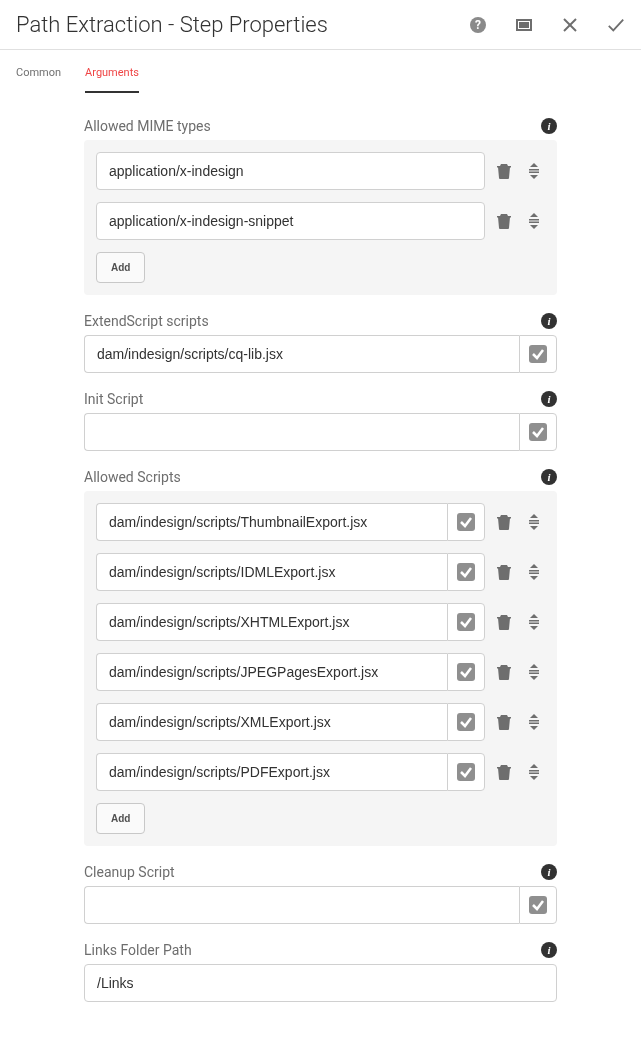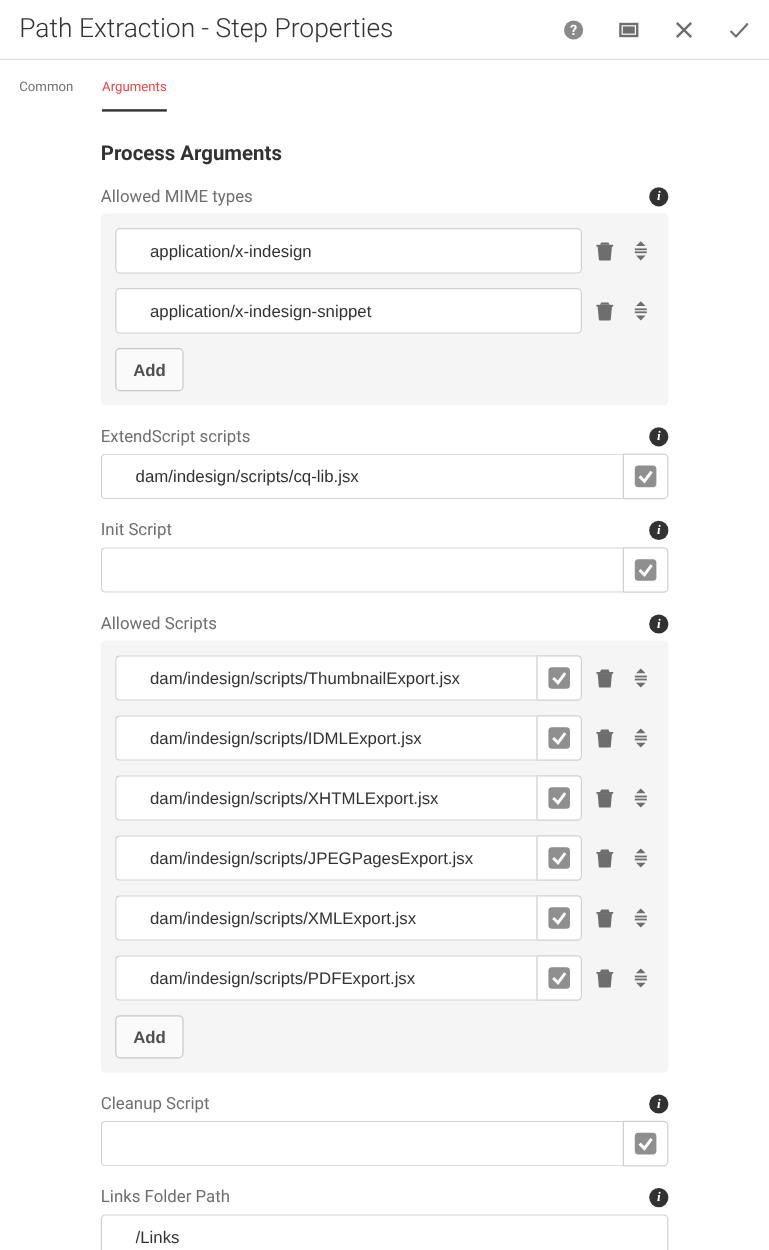--- a/index.html
+++ b/index.html
@@ -102,21 +102,21 @@
       gap: 8px;
       margin-bottom: 12px;
     }
     .multifield-item.with-check .text-input {
       flex: 1;
     }
     .text-input {
       flex: 1;
       border: 1px solid #d0d0d0;
       border-radius: 4px;
-      padding: 10px 28px;
+      padding: 10px 12px;
       font-size: 14px;
       color: #323232;
       background: #fff;
       outline: none;
       height: 38px;
     }
     .check-box {
       width: 38px;
       height: 38px;
       border: 1px solid #d0d0d0;
@@ -148,21 +148,21 @@
       align-items: center;
       justify-content: center;
       cursor: pointer;
       color: #6e6e6e;
     }
     .add-btn {
       border: 1px solid #c8c8c8;
       background: #fafafa;
       border-radius: 4px;
       padding: 9px 14px;
-      font-size: 14px;
+      font-size: 10px;
       color: #505050;
       cursor: pointer;
       font-weight: 600;
     }
     .single-field-row {
       display: flex;
       align-items: center;
       gap: 0;
     }
     .single-field-row .text-input {
@@ -220,21 +220,20 @@
     </div>
   </div>
 </div>
 
 <div class="tabs">
   <div class="tab">Common</div>
   <div class="tab active">Arguments</div>
 </div>
 
 <div class="content">
-  <div class="section-title">Process Arguments</div>
 
   <div class="field-group">
     <div class="label-row">
       <div class="field-label">Allowed MIME types</div>
       <div class="info-icon">i</div>
     </div>
     <div class="multifield">
       <div class="multifield-item">
         <input class="text-input" value="application/x-indesign" style="">
         <div class="row-actions">

